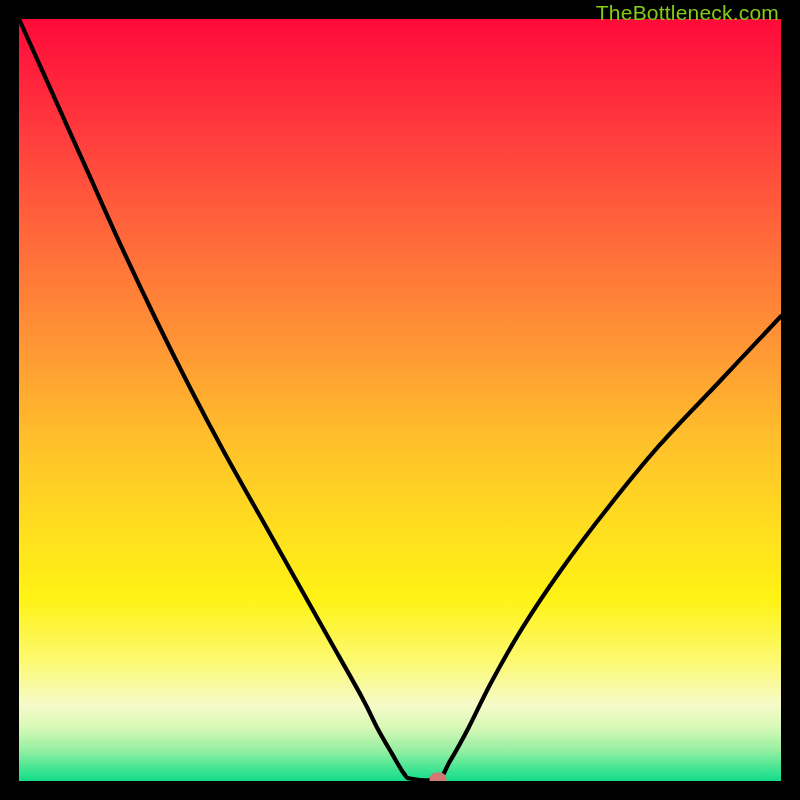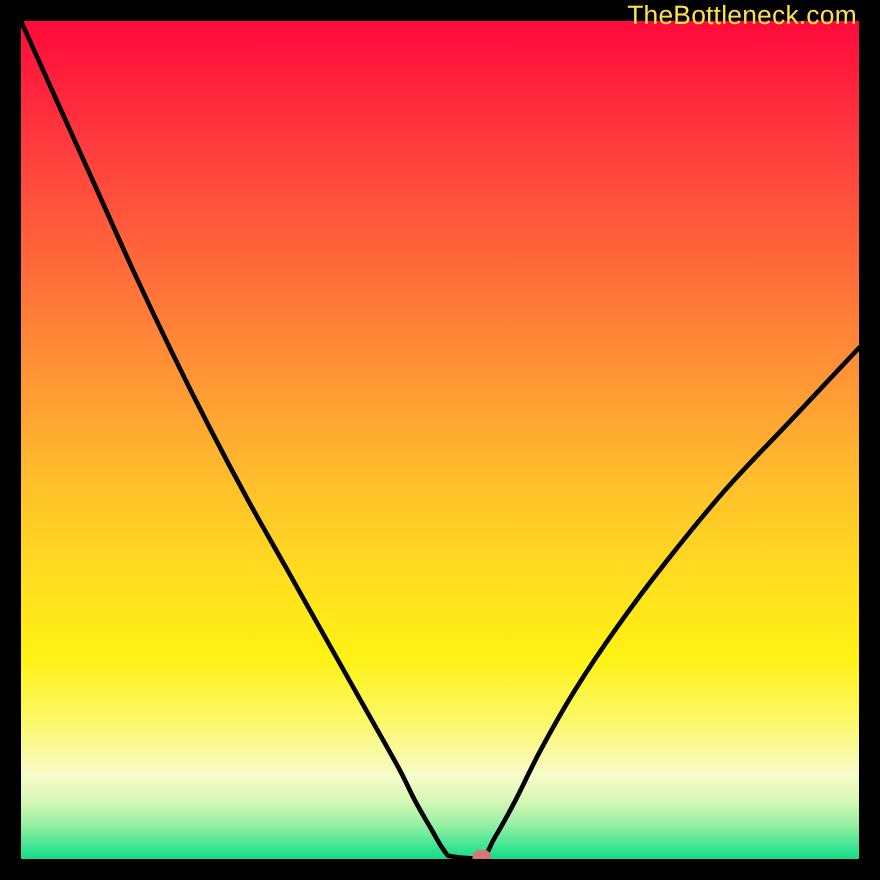--- a/index.html
+++ b/index.html
@@ -46,22 +46,22 @@
       #d7f8b6 93%,
       #94efa2 96%,
       #2fe28f 99%,
       #14db88 100%
     );
   }
   .watermark {
     position: absolute;
     top: 1px;
     right: 21px;
-    color: #fde047;
-    font-size: 24px;
+    color: #84cc16;
+    font-size: 21px;
     font-weight: 500;
     letter-spacing: 0.2px;
     user-select: none;
   }
   svg.curve {
     position: absolute;
     left: 0; top: 0;
     width: 100%;
     height: 100%;
   }

